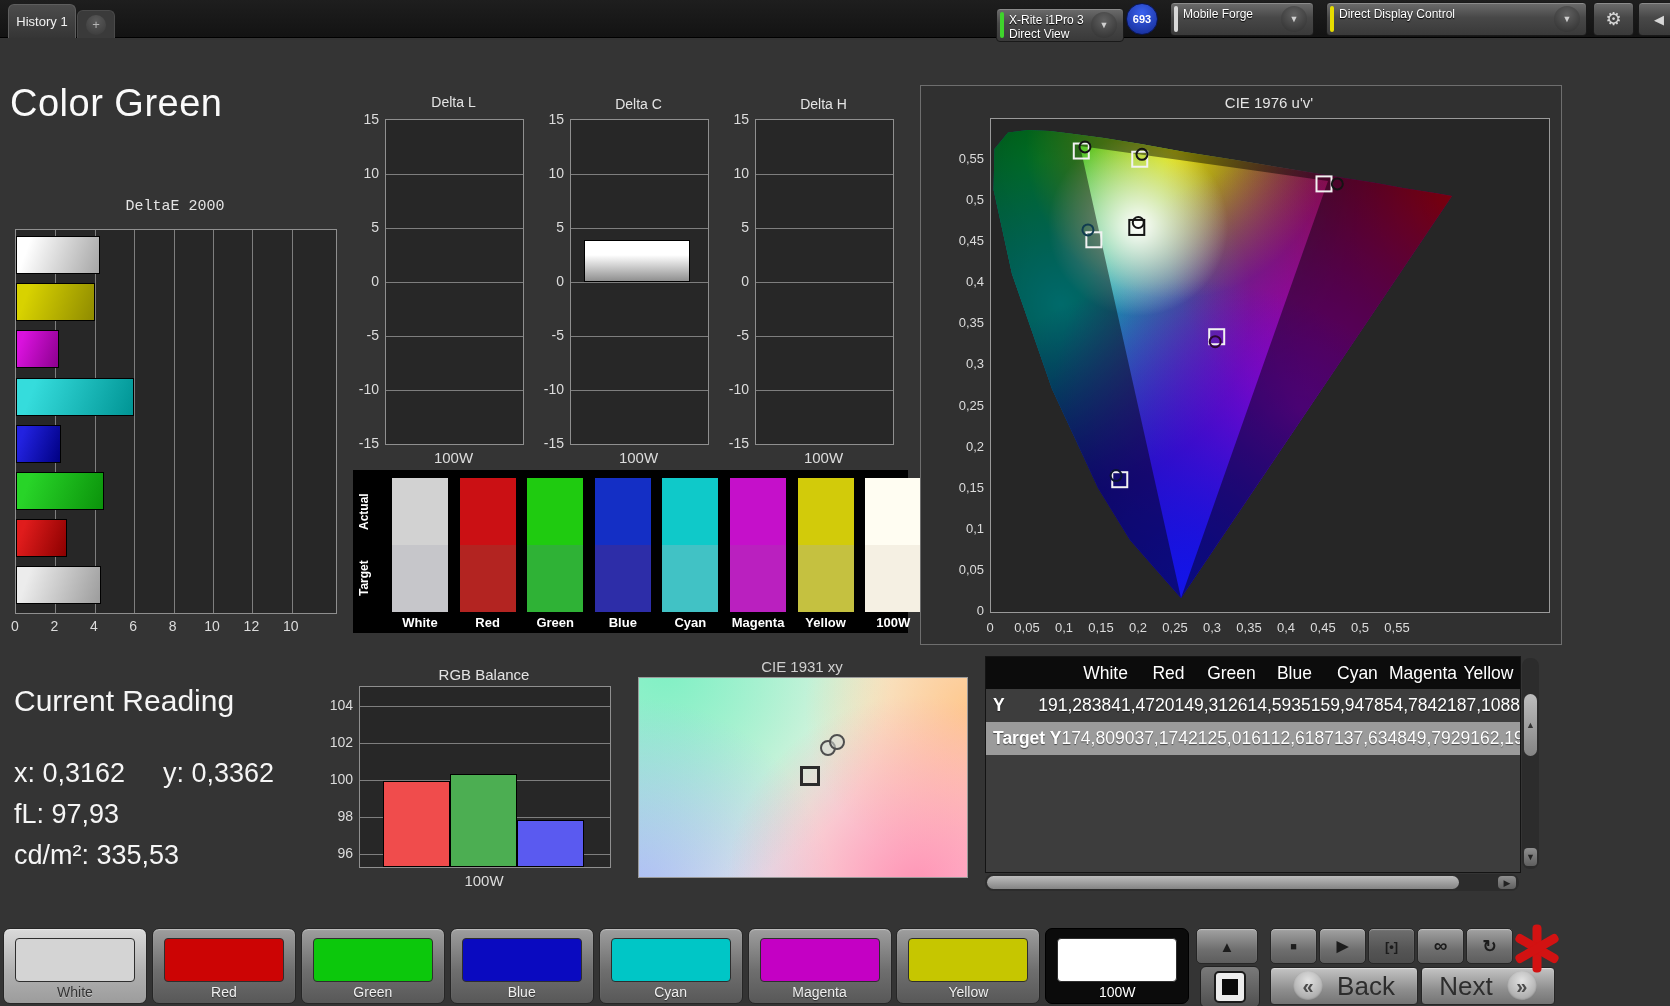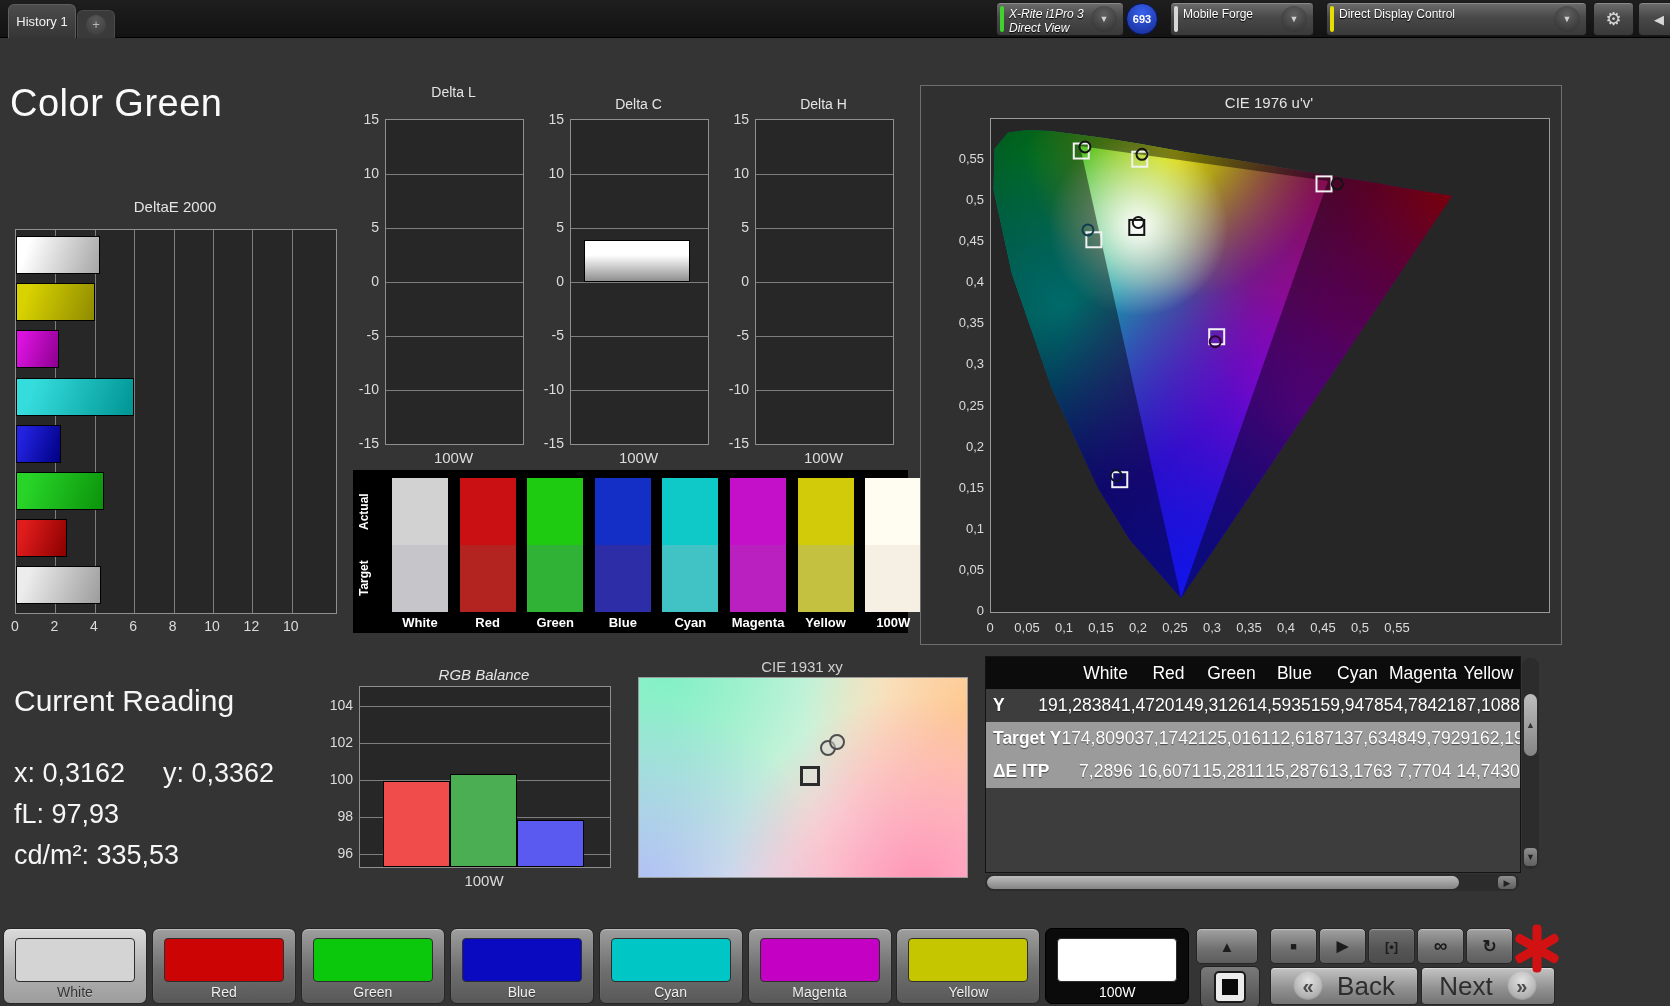--- a/index.html
+++ b/index.html
@@ -120,21 +120,21 @@
 <div id="screen">
 
   <div id="topbar" class="abs">
     <div id="tab-history" class="abs">
       <span>History 1</span>
     </div>
     <div id="tab-add" class="abs">
       <div class="circ">+</div>
     </div>
 
-    <div class="abs tbtn" style="left:996px;top:2px;width:126px;height:32px;font-style:italic;">
+    <div class="abs tbtn" style="left:996px;top:8px;width:126px;height:32px;">
       <div class="accent" style="background:#3fd42c;"></div>
       <div class="txt" style="left:12px;">
         <div>X-Rite i1Pro 3</div>
         <div>Direct View</div>
       </div>
       <div class="ddcirc">▼</div>
     </div>
     <div id="meter-badge" class="abs">
       <span>693</span>
     </div>
@@ -151,21 +151,21 @@
     <div class="abs tbtn iconbtn" style="left:1593px;top:2px;width:39px;height:32px;">
       <span>⚙</span>
     </div>
     <div class="abs tbtn iconbtn" style="left:1638px;top:2px;width:40px;height:32px;font-size:13px;">
       <span>◀</span>
     </div>
   </div>
 
   <div id="page-title" class="abs">Color Green</div>
 
-  <div class="chart-title" style="left:15px;top:198px;width:320px;">DeltaE 2000</div>
+  <div class="chart-title" style="left:15px;top:198px;width:320px;font-family:Liberation Mono, monospace;">DeltaE 2000</div>
   <div id="de-plot" class="frame" style="left:15px;top:229px;width:320px;height:383px;">
       <div class="vline" style="left: 39.4px;"></div>
       <div class="vline" style="left: 78.8px;"></div>
       <div class="vline" style="left: 118.2px;"></div>
       <div class="vline" style="left: 157.6px;"></div>
       <div class="vline" style="left: 197px;"></div>
       <div class="vline" style="left: 236.4px;"></div>
       <div class="vline" style="left: 275.8px;"></div>
       <div class="de-bar" style="top: 6px; width: 83.922px; background: linear-gradient(110deg, rgb(255, 255, 255) 15%, rgb(166, 166, 166));"></div>
       <div class="de-bar" style="top: 53.2px; width: 78.8px; background: linear-gradient(110deg, rgb(216, 210, 0) 15%, rgb(143, 139, 0));"></div>
@@ -181,21 +181,21 @@
       <div class="ticklab" style="left: 25.4px; width: 28px; text-align: center; font-size: 14px;">2</div>
       <div class="ticklab" style="left: 64.8px; width: 28px; text-align: center; font-size: 14px;">4</div>
       <div class="ticklab" style="left: 104.2px; width: 28px; text-align: center; font-size: 14px;">6</div>
       <div class="ticklab" style="left: 143.6px; width: 28px; text-align: center; font-size: 14px;">8</div>
       <div class="ticklab" style="left: 183px; width: 28px; text-align: center; font-size: 14px;">10</div>
       <div class="ticklab" style="left: 222.4px; width: 28px; text-align: center; font-size: 14px;">12</div>
       <div class="ticklab" style="left: 261.8px; width: 28px; text-align: center; font-size: 14px;">10</div>
     </div>
 
   <div id="minis">
-      <div class="chart-title" style="left: 385px; top: 84px; width: 137px; font-size: 14px;">Delta L</div>
+      <div class="chart-title" style="left: 385px; top: 94px; width: 137px; font-size: 14px;">Delta L</div>
       <div class="frame" style="left: 385px; top: 119px; width: 137px; height: 324px;">
         <div class="hline" style="top: 54px;"></div>
         <div class="hline" style="top: 108px;"></div>
         <div class="hline" style="top: 162px;"></div>
         <div class="hline" style="top: 216px;"></div>
         <div class="hline" style="top: 270px;"></div>
       </div>
       <div class="ticklab" style="left: 343px; top: 111px; width: 36px; text-align: right; font-size: 14px;">15</div>
       <div class="ticklab" style="left: 343px; top: 165px; width: 36px; text-align: right; font-size: 14px;">10</div>
       <div class="ticklab" style="left: 343px; top: 219px; width: 36px; text-align: right; font-size: 14px;">5</div>
@@ -378,21 +378,21 @@
       <div class="ticklab" style="left: 1340px; top: 620px; width: 40px; text-align: center;">0,5</div>
       <div class="ticklab" style="left: 1377px; top: 620px; width: 40px; text-align: center;">0,55</div>
     </div>
 
   <div id="cr-title" class="cr">Current Reading</div>
   <div class="cr cr-val" style="left:14px;top:758px;">x: 0,3162</div>
   <div class="cr cr-val" style="left:163px;top:758px;">y: 0,3362</div>
   <div class="cr cr-val" style="left:14px;top:799px;">fL: 97,93</div>
   <div class="cr cr-val" style="left:14px;top:840px;">cd/m²: 335,53</div>
 
-  <div class="chart-title" style="left:359px;top:666px;width:250px;font-style:italic;">RGB Balance</div>
+  <div class="chart-title" style="left:359px;top:666px;width:250px;">RGB Balance</div>
   <div id="rgb-plot" class="frame" style="left:359px;top:686px;width:250px;height:180px;">
       <div class="hline" style="top: 18.5px;"></div>
       <div class="hline" style="top: 55.5px;"></div>
       <div class="hline" style="top: 92.5px;"></div>
       <div class="hline" style="top: 129.5px;"></div>
       <div class="hline" style="top: 166.5px;"></div>
       <div class="rgb-bar" style="left: 23px; width: 67px; top: 94.35px; height: 85.65px; background: rgb(240, 76, 76);"></div>
       <div class="rgb-bar" style="left: 90px; width: 67px; top: 86.95px; height: 93.05px; background: rgb(76, 174, 82);"></div>
       <div class="rgb-bar" style="left: 157px; width: 67px; top: 133.2px; height: 46.8px; background: rgb(90, 90, 240);"></div>
     </div>
@@ -436,30 +436,20 @@
       <div class="trow even">
         <div class="tc lab">Target Y</div>
         <div class="tc val">174,8090</div>
         <div class="tc val">37,1742</div>
         <div class="tc val">125,0161</div>
         <div class="tc val">12,6187</div>
         <div class="tc val">137,6348</div>
         <div class="tc val">49,7929</div>
         <div class="tc val">162,1903</div>
       </div>
-      <div class="trow even">
-        <div class="tc lab">ΔE ITP</div>
-        <div class="tc val">7,2896</div>
-        <div class="tc val">16,6071</div>
-        <div class="tc val">15,2811</div>
-        <div class="tc val">15,2876</div>
-        <div class="tc val">13,1763</div>
-        <div class="tc val">7,7704</div>
-        <div class="tc val">14,7430</div>
-      </div>
     </div>
   <div class="sb" style="left:1522px;top:658px;width:17px;height:211px;">
     <div class="sb-thumb" style="left:2px;top:36px;width:13px;height:62px;">
       <span>▲</span>
     </div>
     <div class="sb-btn" style="left:2px;top:190px;width:13px;height:18px;">
       <span>▼</span>
     </div>
   </div>
   <div class="sb" style="left:985px;top:874px;width:534px;height:17px;">

